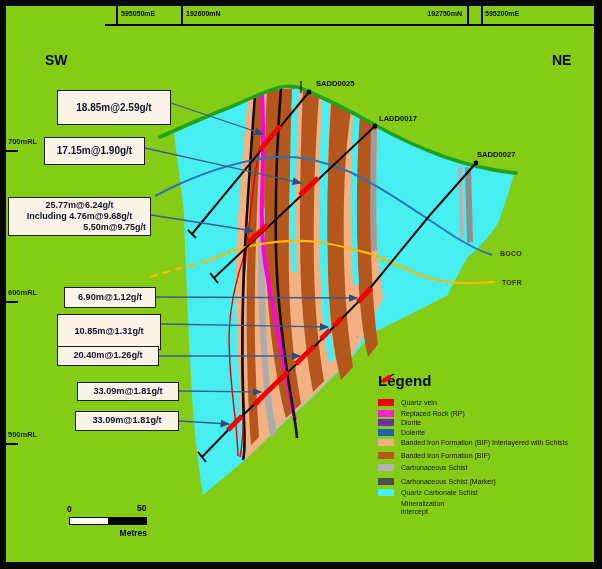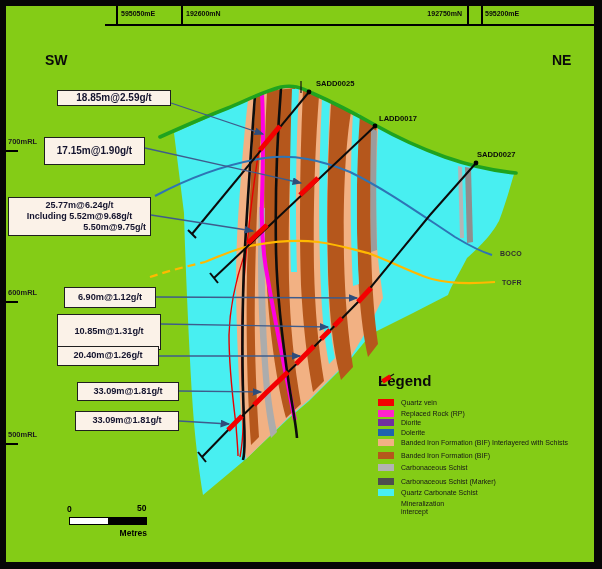--- a/index.html
+++ b/index.html
@@ -165,29 +165,29 @@
   <div class="lbl mrl" style="left:8px;top:430px">500mRL</div>
   <div class="mtick" style="top:443px"></div>
 
   <div class="lbl dh" style="left:316px;top:79px">SADD0025</div>
   <div class="lbl dh" style="left:379px;top:114px">LADD0017</div>
   <div class="lbl dh" style="left:477px;top:150px">SADD0027</div>
 
   <div class="lbl surf" style="left:500px;top:250px">BOCO</div>
   <div class="lbl surf" style="left:502px;top:279px">TOFR</div>
 
-  <div class="abox" style="left:57px;top:90px;width:114px;height:16px">
+  <div class="abox" style="left:57px;top:90px;width:114px;height:35px">
     <span>18.85m@2.59g/t</span>
   </div>
   <div class="abox" style="left:44px;top:137px;width:101px;height:28px">
     <span>17.15m@1.90g/t</span>
   </div>
   <div class="abox multi" style="left:8px;top:197px;width:143px;height:39px">
     <span>25.77m@6.24g/t</span>
-    <span>Including 5.52m@9.68g/t</span>
+    <span>Including 4.76m@9.68g/t</span>
     <span class="r">5.50m@9.75g/t</span>
   </div>
   <div class="abox sm" style="left:64px;top:287px;width:92px;height:21px">
     <span>6.90m@1.12g/t</span>
   </div>
   <div class="abox sm" style="left:57px;top:314px;width:104px;height:36px">
     <span>10.85m@1.31g/t</span>
   </div>
   <div class="abox sm" style="left:57px;top:346px;width:102px;height:20px">
     <span>20.40m@1.26g/t</span>

